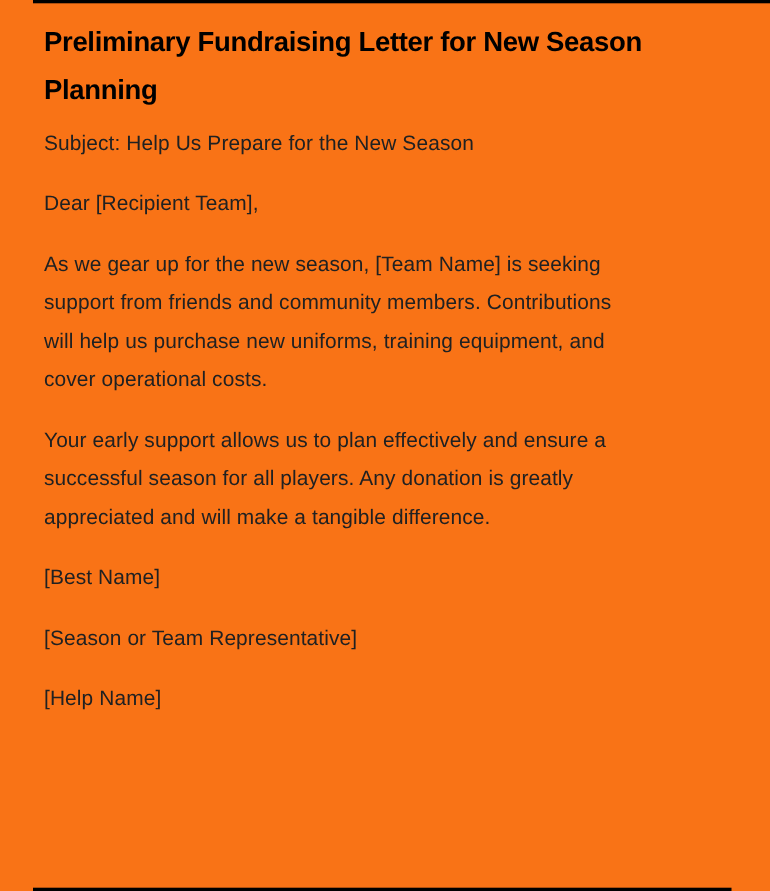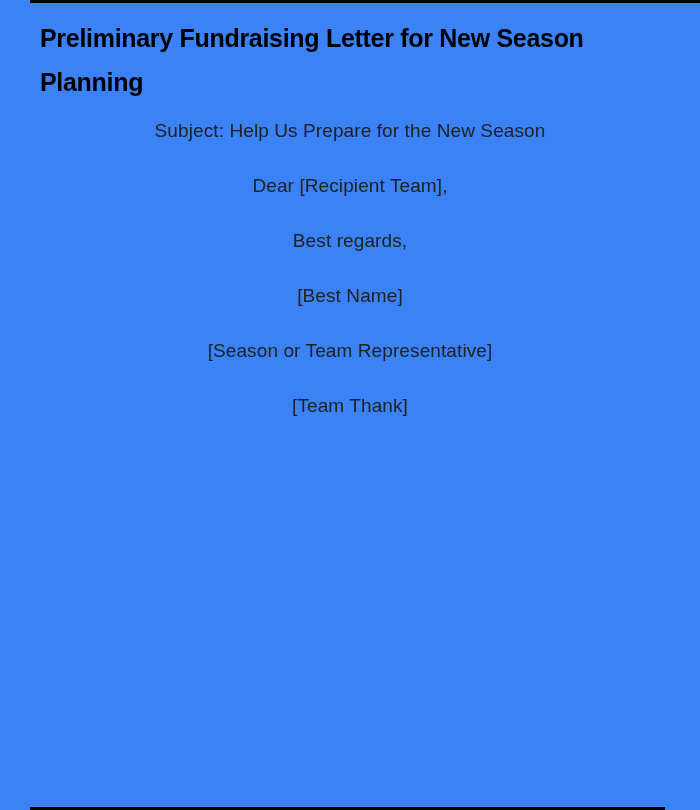--- a/index.html
+++ b/index.html
@@ -11,21 +11,21 @@
     width: 700px;
     height: 810px;
     overflow: hidden;
     position: relative;
     font-family: "Liberation Sans", sans-serif;
   }
   .page {
     position: relative;
     width: 700px;
     height: 810px;
-    background: #3b82f6;
+    background: #f97316;
     box-sizing: border-box;
     padding: 16px 40px 16px 40px;
   }
   .edge-bar {
     position: absolute;
     background: #000000;
   }
   .edge-bar.top {
     top: 0;
     left: 30px;
@@ -48,43 +48,48 @@
     white-space: pre-line;
   }
   p.doc-text {
     margin: 0 0 20px 0;
     font-size: 19px;
     font-weight: normal;
     color: #202122;
     line-height: 35px;
     letter-spacing: 0.1px;
     white-space: pre-line;
-    text-align: center;
   }
 </style>
 </head>
 <body>
 
 <div class="page">
 
   <div class="edge-bar top"></div>
 
   <h1 class="doc-title">Preliminary Fundraising Letter for New Season
 Planning</h1>
 
   <p class="doc-text">Subject: Help Us Prepare for the New Season</p>
 
   <p class="doc-text">Dear [Recipient Team],</p>
 
+  <p class="doc-text">As we gear up for the new season, [Team Name] is seeking
+support from friends and community members. Contributions
+will help us purchase new uniforms, training equipment, and
+cover operational costs.</p>
+
+  <p class="doc-text">Your early support allows us to plan effectively and ensure a
+successful season for all players. Any donation is greatly
+appreciated and will make a tangible difference.</p>
 
 
-
-  <p class="doc-text">Best regards,</p>
 
   <p class="doc-text">[Best Name]</p>
 
   <p class="doc-text">[Season or Team Representative]</p>
 
-  <p class="doc-text">[Team Thank]</p>
+  <p class="doc-text">[Help Name]</p>
 
   <div class="edge-bar bottom"></div>
 
 </div>
 
 </body></html>

